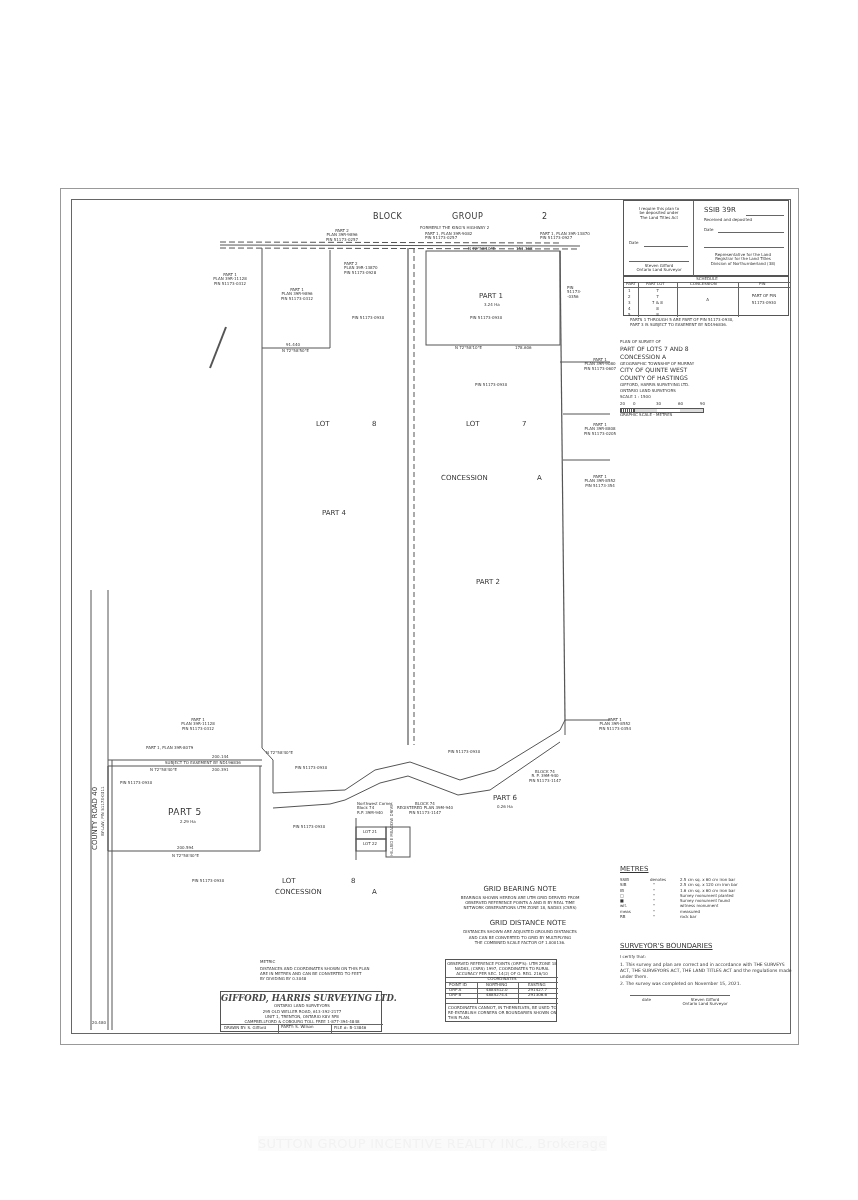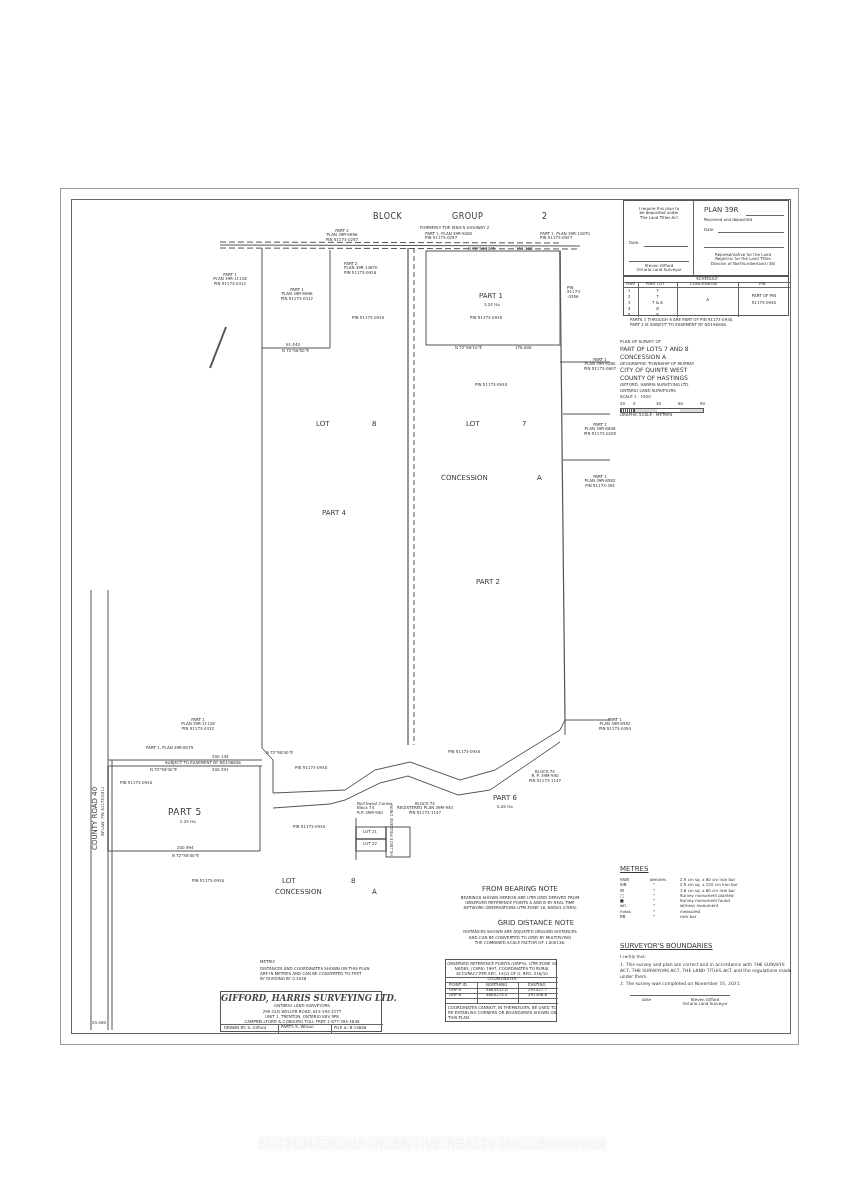--- a/index.html
+++ b/index.html
@@ -216,21 +216,21 @@
     <div>be deposited under</div>
     <div>The Land Titles Act</div>
   </div>
   <div class="t tiny" style="left:5px;top:40px;">Date</div>
   <div class="abs" style="left:20px;top:45px;width:44px;border-top:0.5px solid #666;"></div>
   <div class="abs" style="left:5px;top:60px;width:60px;border-top:0.5px solid #666;"></div>
   <div class="t tiny c" style="left:0;top:63px;width:70px;">
     <div>Steven Gifford</div>
     <div>Ontario Land Surveyor</div>
   </div>
-  <div class="t md" style="left:80px;top:6px;">PLAN 39R</div>
+  <div class="t md" style="left:80px;top:6px;">SSIB 39R</div>
   <div class="abs" style="left:122px;top:14px;width:38px;border-top:0.5px solid #666;"></div>
   <div class="t tiny" style="left:80px;top:17px;">Received and deposited</div>
   <div class="t tiny" style="left:80px;top:27px;">Date</div>
   <div class="abs" style="left:94px;top:31px;width:66px;border-top:0.5px solid #666;"></div>
   <div class="abs" style="left:80px;top:46px;width:80px;border-top:0.5px solid #666;"></div>
   <div class="t tiny c" style="left:72px;top:52px;width:94px;">
     <div>Representative for the Land</div>
     <div>Registrar for the Land Titles</div>
     <div>Division of Northumberland (38)</div>
   </div>
@@ -345,29 +345,29 @@
   <div class="cert-p" style="left:0;top:38px;white-space:normal;">2. The survey was completed on November 15, 2021.</div>
   <div class="abs" style="left:10px;top:52px;width:100px;border-top:0.5px solid #666;"></div>
   <div class="t tiny" style="left:22px;top:55px;">date</div>
   <div class="t tiny c" style="left:55px;top:55px;width:60px;">
     <div>Steven Gifford</div>
     <div>Ontario Land Surveyor</div>
   </div>
 </div>
 
 <div class="abs" style="left:445px;top:886px;width:150px;">
-  <div class="t md c" style="left:0;top:0;width:150px;">FROM BEARING NOTE</div>
+  <div class="t md c" style="left:0;top:0;width:150px;">GRID BEARING NOTE</div>
   <div class="t tiny c" style="left:0;top:9px;width:150px;line-height:5px;">
     <div>BEARINGS SHOWN HEREON ARE UTM GRID DERIVED FROM</div>
       <div>OBSERVED REFERENCE POINTS A AND B BY REAL TIME</div>
       <div>NETWORK OBSERVATIONS UTM ZONE 18, NAD83 (CSRS)</div>
   </div>
 </div>
 <div class="abs" style="left:445px;top:920px;width:150px;">
-  <div class="t md c" style="left:16px;top:0;width:150px;text-align:center;">GRID DISTANCE NOTE</div>
+  <div class="t md c" style="left:8px;top:0;width:150px;text-align:center;">GRID DISTANCE NOTE</div>
   <div class="t tiny c" style="left:0;top:9px;width:150px;line-height:5.5px;">
     <div>DISTANCES SHOWN ARE ADJUSTED GROUND DISTANCES</div>
       <div>AND CAN BE CONVERTED TO GRID BY MULTIPLYING</div>
       <div>THE COMBINED SCALE FACTOR OF 1.000136.</div>
   </div>
 </div>
 
 <div class="box" style="left:445px;top:959px;width:112px;height:63px;">
   <div class="t tiny c" style="left:0;top:1px;width:112px;line-height:5px;">
     <div>OBSERVED REFERENCE POINTS (ORP'S): UTM ZONE 18</div>

